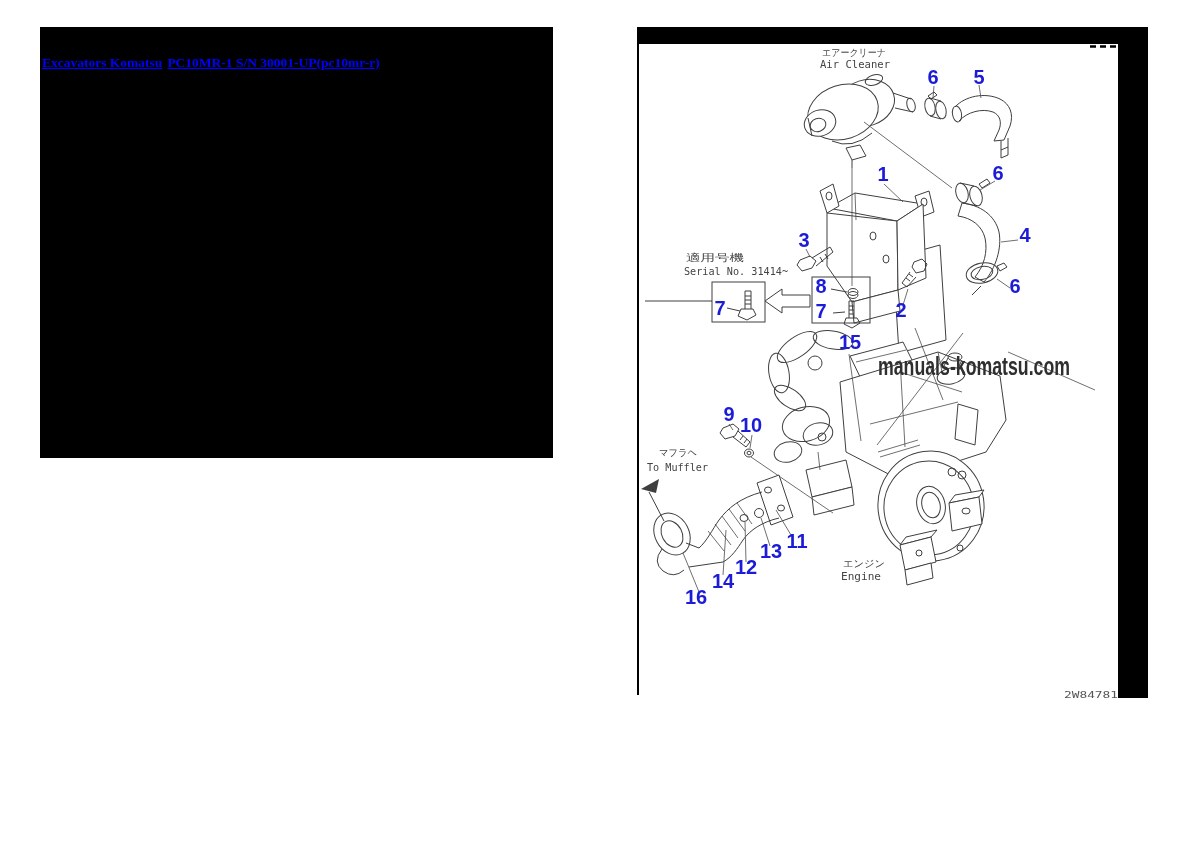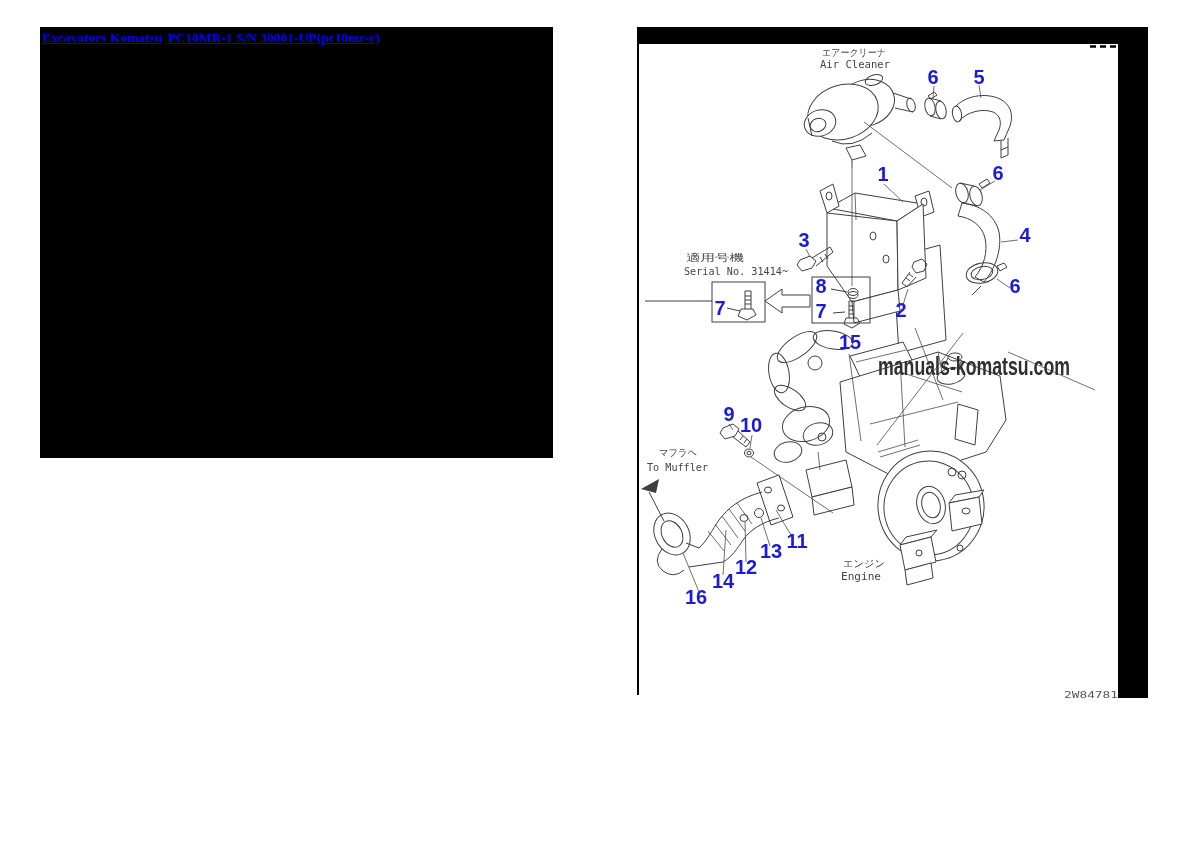--- a/index.html
+++ b/index.html
@@ -1,20 +1,20 @@
 <!DOCTYPE html>
 <html><head>
 <meta charset="utf-8">
 <style>
   html,body{margin:0;padding:0;background:#ffffff;}
   #page{position:relative;width:1190px;height:842px;background:#ffffff;overflow:hidden;
         font-family:"Liberation Sans",sans-serif;}
   
   #left-block{position:absolute;left:40px;top:27px;width:513px;height:431px;background:#000000;}
-  #link-row{position:absolute;left:2px;top:3px;white-space:nowrap;
+  #link-row{position:absolute;left:2px;top:28px;white-space:nowrap;
             font-family:"Liberation Serif",serif;font-weight:bold;font-size:13.5px;}
   #link-row a{color:#0000ff;text-decoration:underline;margin-right:5px;cursor:pointer;}
   
   #diagram-svg{position:absolute;left:0;top:0;}
   .ln{stroke:#3f3f3f;stroke-width:1;fill:none;}
   .lnw{stroke:#3f3f3f;stroke-width:1;fill:#ffffff;}
   .thin{stroke:#4a4a4a;stroke-width:0.8;fill:none;}
   .blk{fill:#000000;}
   .callout{fill:#1b1bd8;font-family:"Liberation Sans",sans-serif;font-weight:bold;
            font-size:20px;text-anchor:middle;}

